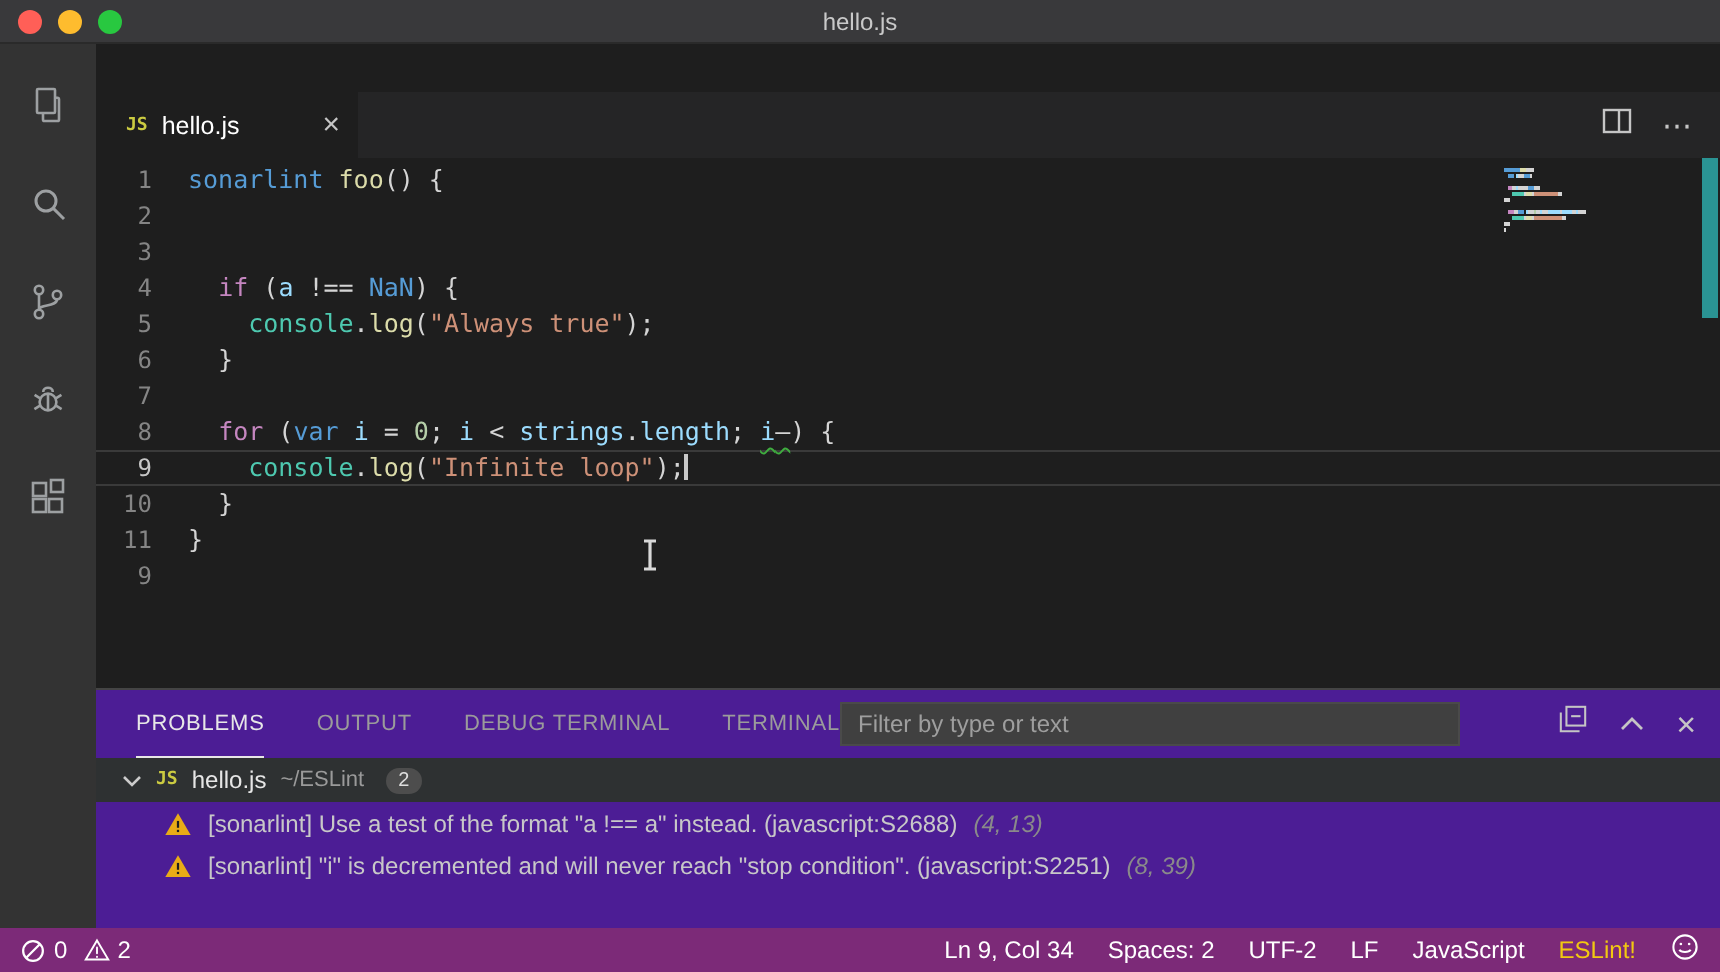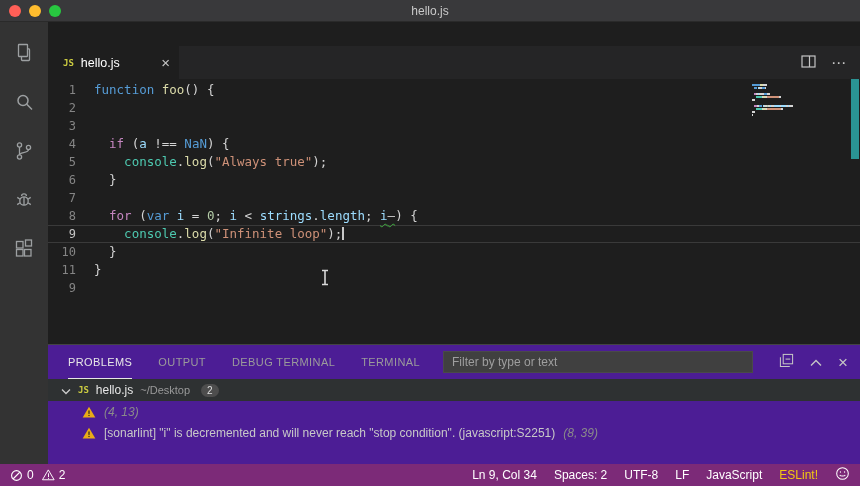--- a/index.html
+++ b/index.html
@@ -55,21 +55,21 @@
     background:var(--scrollbar-teal,#2da8a8); opacity:.85; }
 
   .ibeam { position:absolute; left:272px; top:190px; }
 
   
   .panel { flex:0 0 120px; border-top:1px solid #444; background:#4c1d95; display:flex; flex-direction:column; }
   .panel-header { flex:0 0 34px; display:flex; align-items:center; padding-left:20px; position:relative; }
   .panel-tab { font-size:11px; letter-spacing:.4px; color:#9b9b9b; margin-right:26px; height:100%;
     display:flex; align-items:center; border-bottom:1px solid transparent; }
   .panel-tab.active { color:#e7e7e7; border-bottom-color:#e7e7e7; }
-  .filter-input { position:absolute; left:395px; top:6px; width:310px; height:22px; background:#404040;
+  .filter-input { position:absolute; left:372px; top:6px; width:310px; height:22px; background:#404040;
     border:1px solid #4a4a4a; color:#cccccc; font-size:12px; padding:0 8px; outline:none;
     font-family:"Liberation Sans","DejaVu Sans",sans-serif; }
   .filter-input::placeholder { color:#9e9e9e; }
   .panel-actions { position:absolute; right:12px; top:0; height:34px; display:flex; align-items:center; gap:16px; color:#c5c5c5; }
   .panel-actions .x { font-size:17px; line-height:1; }
 
   .file-row { height:22px; display:flex; align-items:center; background:#2e3132; padding-left:13px; gap:7px; }
   .file-name { color:#e6e6e6; font-size:12px; }
   .file-path { color:#9a9a9a; font-size:11px; }
   .count-badge { background:#4d4d4d; color:#dedede; font-size:10px; border-radius:8px; padding:1px 6px; margin-left:4px; }
@@ -156,21 +156,21 @@
             </svg>
           </span>
           <span>⋯</span>
         </div>
       </div>
 
       <div class="editor">
         <div class="code-lines">
             <div class="line">
               <span class="ln">1</span>
-              <span class="code"><span class="tok-k">function </span><span class="tok-f">foo</span><span class="tok-p">() {</span></span>
+              <span class="code"><span class="tok-k">sonarlint </span><span class="tok-f">foo</span><span class="tok-p">() {</span></span>
             </div>
             <div class="line">
               <span class="ln">2</span>
             </div>
             <div class="line">
               <span class="ln">3</span>
               <span class="code"></span>
             </div>
             <div class="line">
               <span class="ln">4</span>
@@ -315,33 +315,34 @@
         </div>
 
         <div class="file-row">
           <span>
             <svg width="10" height="7" viewBox="0 0 10 7" fill="none" stroke="#cccccc" stroke-width="1.3">
               <path d="M1 1.5L5 5.5L9 1.5"></path>
             </svg>
           </span>
           <span class="js-badge">JS</span>
           <span class="file-name">hello.js</span>
-          <span class="file-path">~/Desktop</span>
+          <span class="file-path">~/ESLint</span>
           <span class="count-badge">2</span>
         </div>
 
         <div class="problems-list">
             <div class="problem-row">
               <span class="warn-icon">
                 <svg width="14" height="12" viewBox="0 0 16 14">
                   <path d="M8 .8L15.4 13.4H.6z" style="fill:var(--warning-yellow,#e9ab17)"></path>
                   <rect x="7.35" y="5.2" width="1.3" height="4" fill="#1e1e1e"></rect>
                   <rect x="7.35" y="10.4" width="1.3" height="1.3" fill="#1e1e1e"></rect>
                 </svg>
               </span>
+              <span class="msg">[sonarlint] Use a test of the format "a !== a" instead. (javascript:S2688)</span>
               <span class="loc">(4, 13)</span>
             </div>
             <div class="problem-row">
               <span class="warn-icon">
                 <svg width="14" height="12" viewBox="0 0 16 14">
                   <path d="M8 .8L15.4 13.4H.6z" style="fill:var(--warning-yellow,#e9ab17)"></path>
                   <rect x="7.35" y="5.2" width="1.3" height="4" fill="#1e1e1e"></rect>
                   <rect x="7.35" y="10.4" width="1.3" height="1.3" fill="#1e1e1e"></rect>
                 </svg>
               </span>
@@ -368,21 +369,21 @@
           <path d="M7.5 1L14 12H1z"></path>
             <path d="M7.5 5v3.4"></path>
             <path d="M7.5 10.3v.2"></path>
         </svg>
         <span>2</span>
       </span>
     </div>
     <div class="sb-right">
       <span>Ln 9, Col 34</span>
       <span>Spaces: 2</span>
-      <span>UTF-8</span>
+      <span>UTF-2</span>
       <span>LF</span>
       <span>JavaScript</span>
       <span class="eslint">ESLint!</span>
       <span>
         <svg width="15" height="15" viewBox="0 0 16 16" fill="none" stroke="#ffffff" stroke-width="1.1">
           <circle cx="8" cy="8" r="6.2"></circle>
           <circle cx="5.8" cy="6.4" r="0.7" fill="#ffffff" stroke="none"></circle>
           <circle cx="10.2" cy="6.4" r="0.7" fill="#ffffff" stroke="none"></circle>
           <path d="M5 9.5c.9 1.6 5.1 1.6 6 0"></path>
         </svg>

